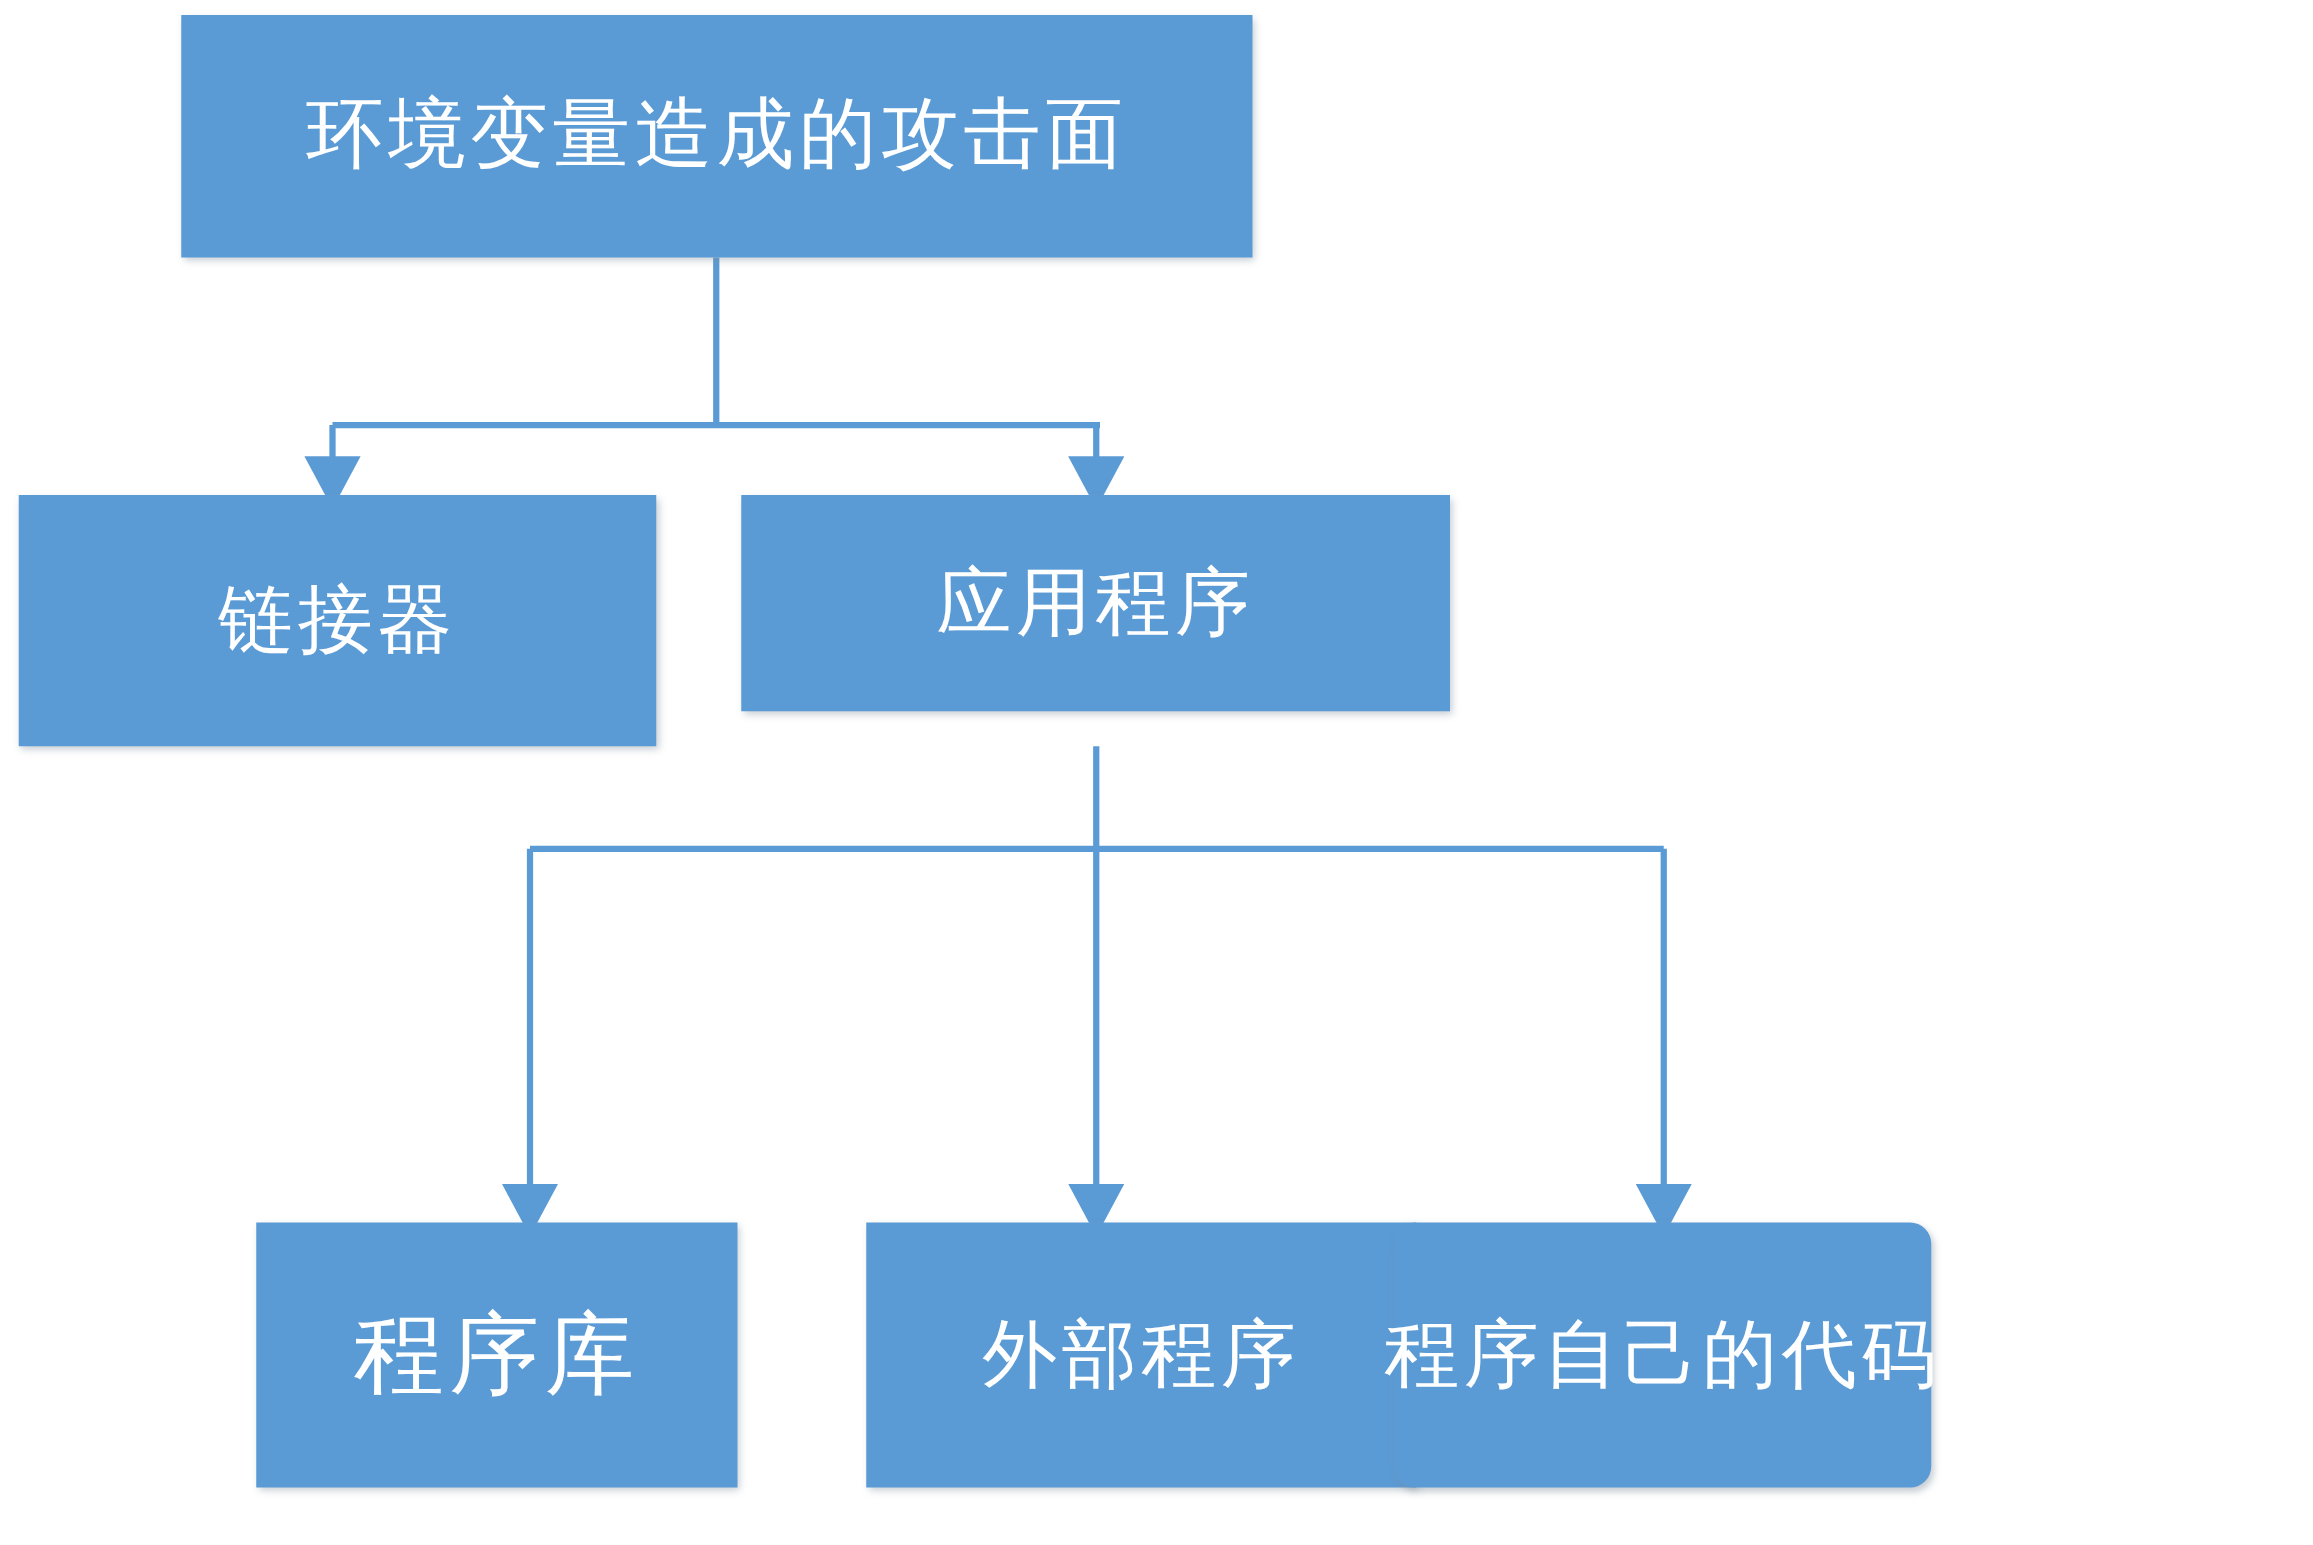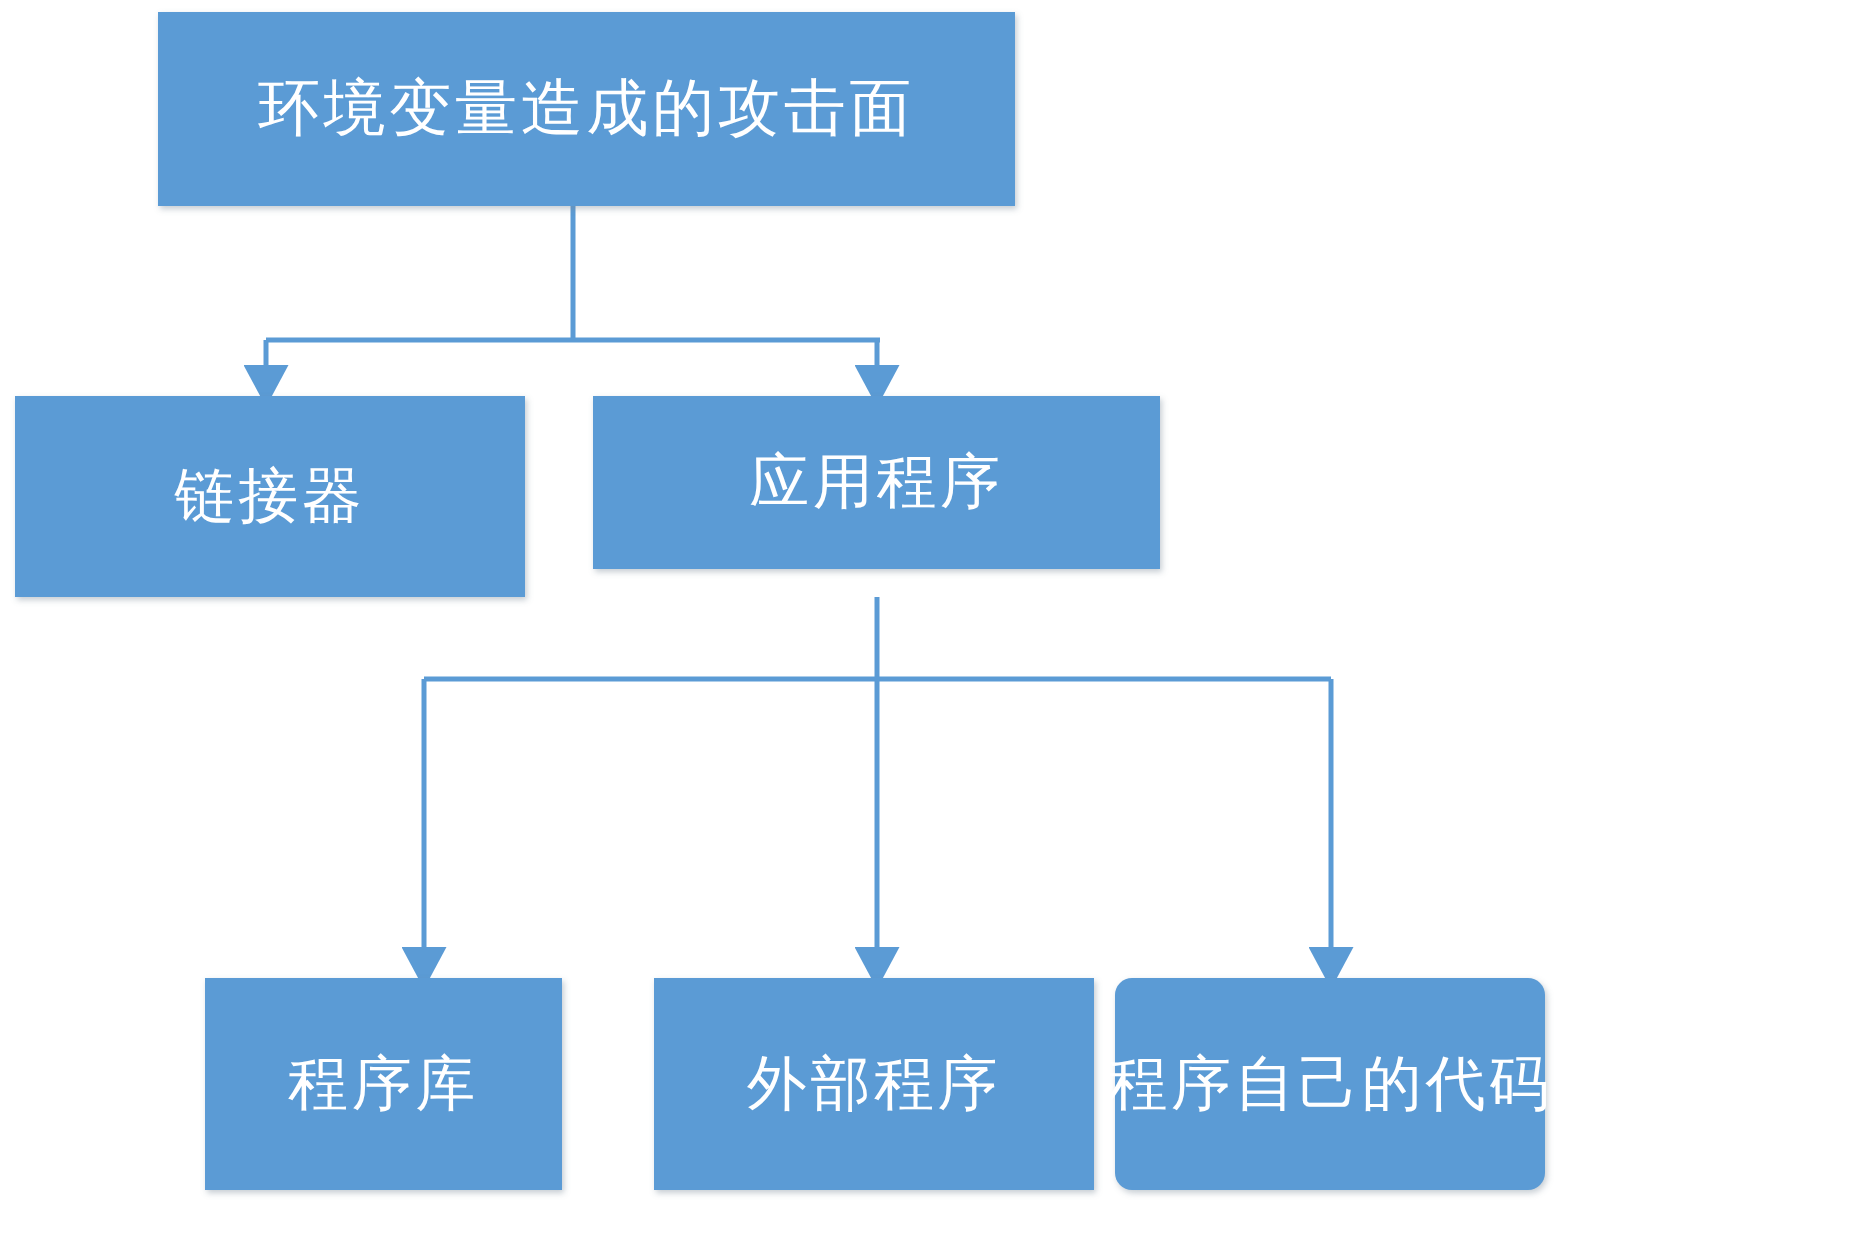--- a/index.html
+++ b/index.html
@@ -39,25 +39,25 @@
     line-height: 1.15;
     box-shadow: 2px 3px 6px rgba(120,135,150,0.42);
     -webkit-font-smoothing: antialiased;
   }
   .node-label {
     display: block;
     padding: 0 10px;
     white-space: nowrap;
   }
   
-  #node-root   { left: 145px; top: 12px;  width: 857px; height: 194px; font-size: 62px; margin-left: 13px; }
+  #node-root   { left: 145px; top: 12px;  width: 857px; height: 194px; font-size: 62px; }
   #node-linker { left: 15px;  top: 396px; width: 510px; height: 201px; font-size: 60px; }
   #node-app    { left: 593px; top: 396px; width: 567px; height: 173px; font-size: 60px; }
-  #node-lib    { left: 205px; top: 978px; width: 357px; height: 212px; font-size: 60px; }
-  #node-extprog{ left: 654px; top: 978px; width: 440px; height: 212px; font-size: 60px; }
+  #node-lib    { left: 205px; top: 978px; width: 385px; height: 212px; font-size: 72px; }
+  #node-extprog{ left: 693px; top: 978px; width: 440px; height: 212px; font-size: 60px; }
   #node-owncode{ left: 1115px;top: 978px; width: 430px; height: 212px; font-size: 60px; border-radius: 17px; }
 </style>
 </head>
 <body>
 
 <div id="stage">
 
   <svg id="edge-layer" viewBox="0 0 1850 1236" xmlns="http://www.w3.org/2000/svg">
     <defs>
       <marker id="arrowhead" markerWidth="10" markerHeight="9" refX="0.6" refY="4.5" orient="auto" markerUnits="strokeWidth">

